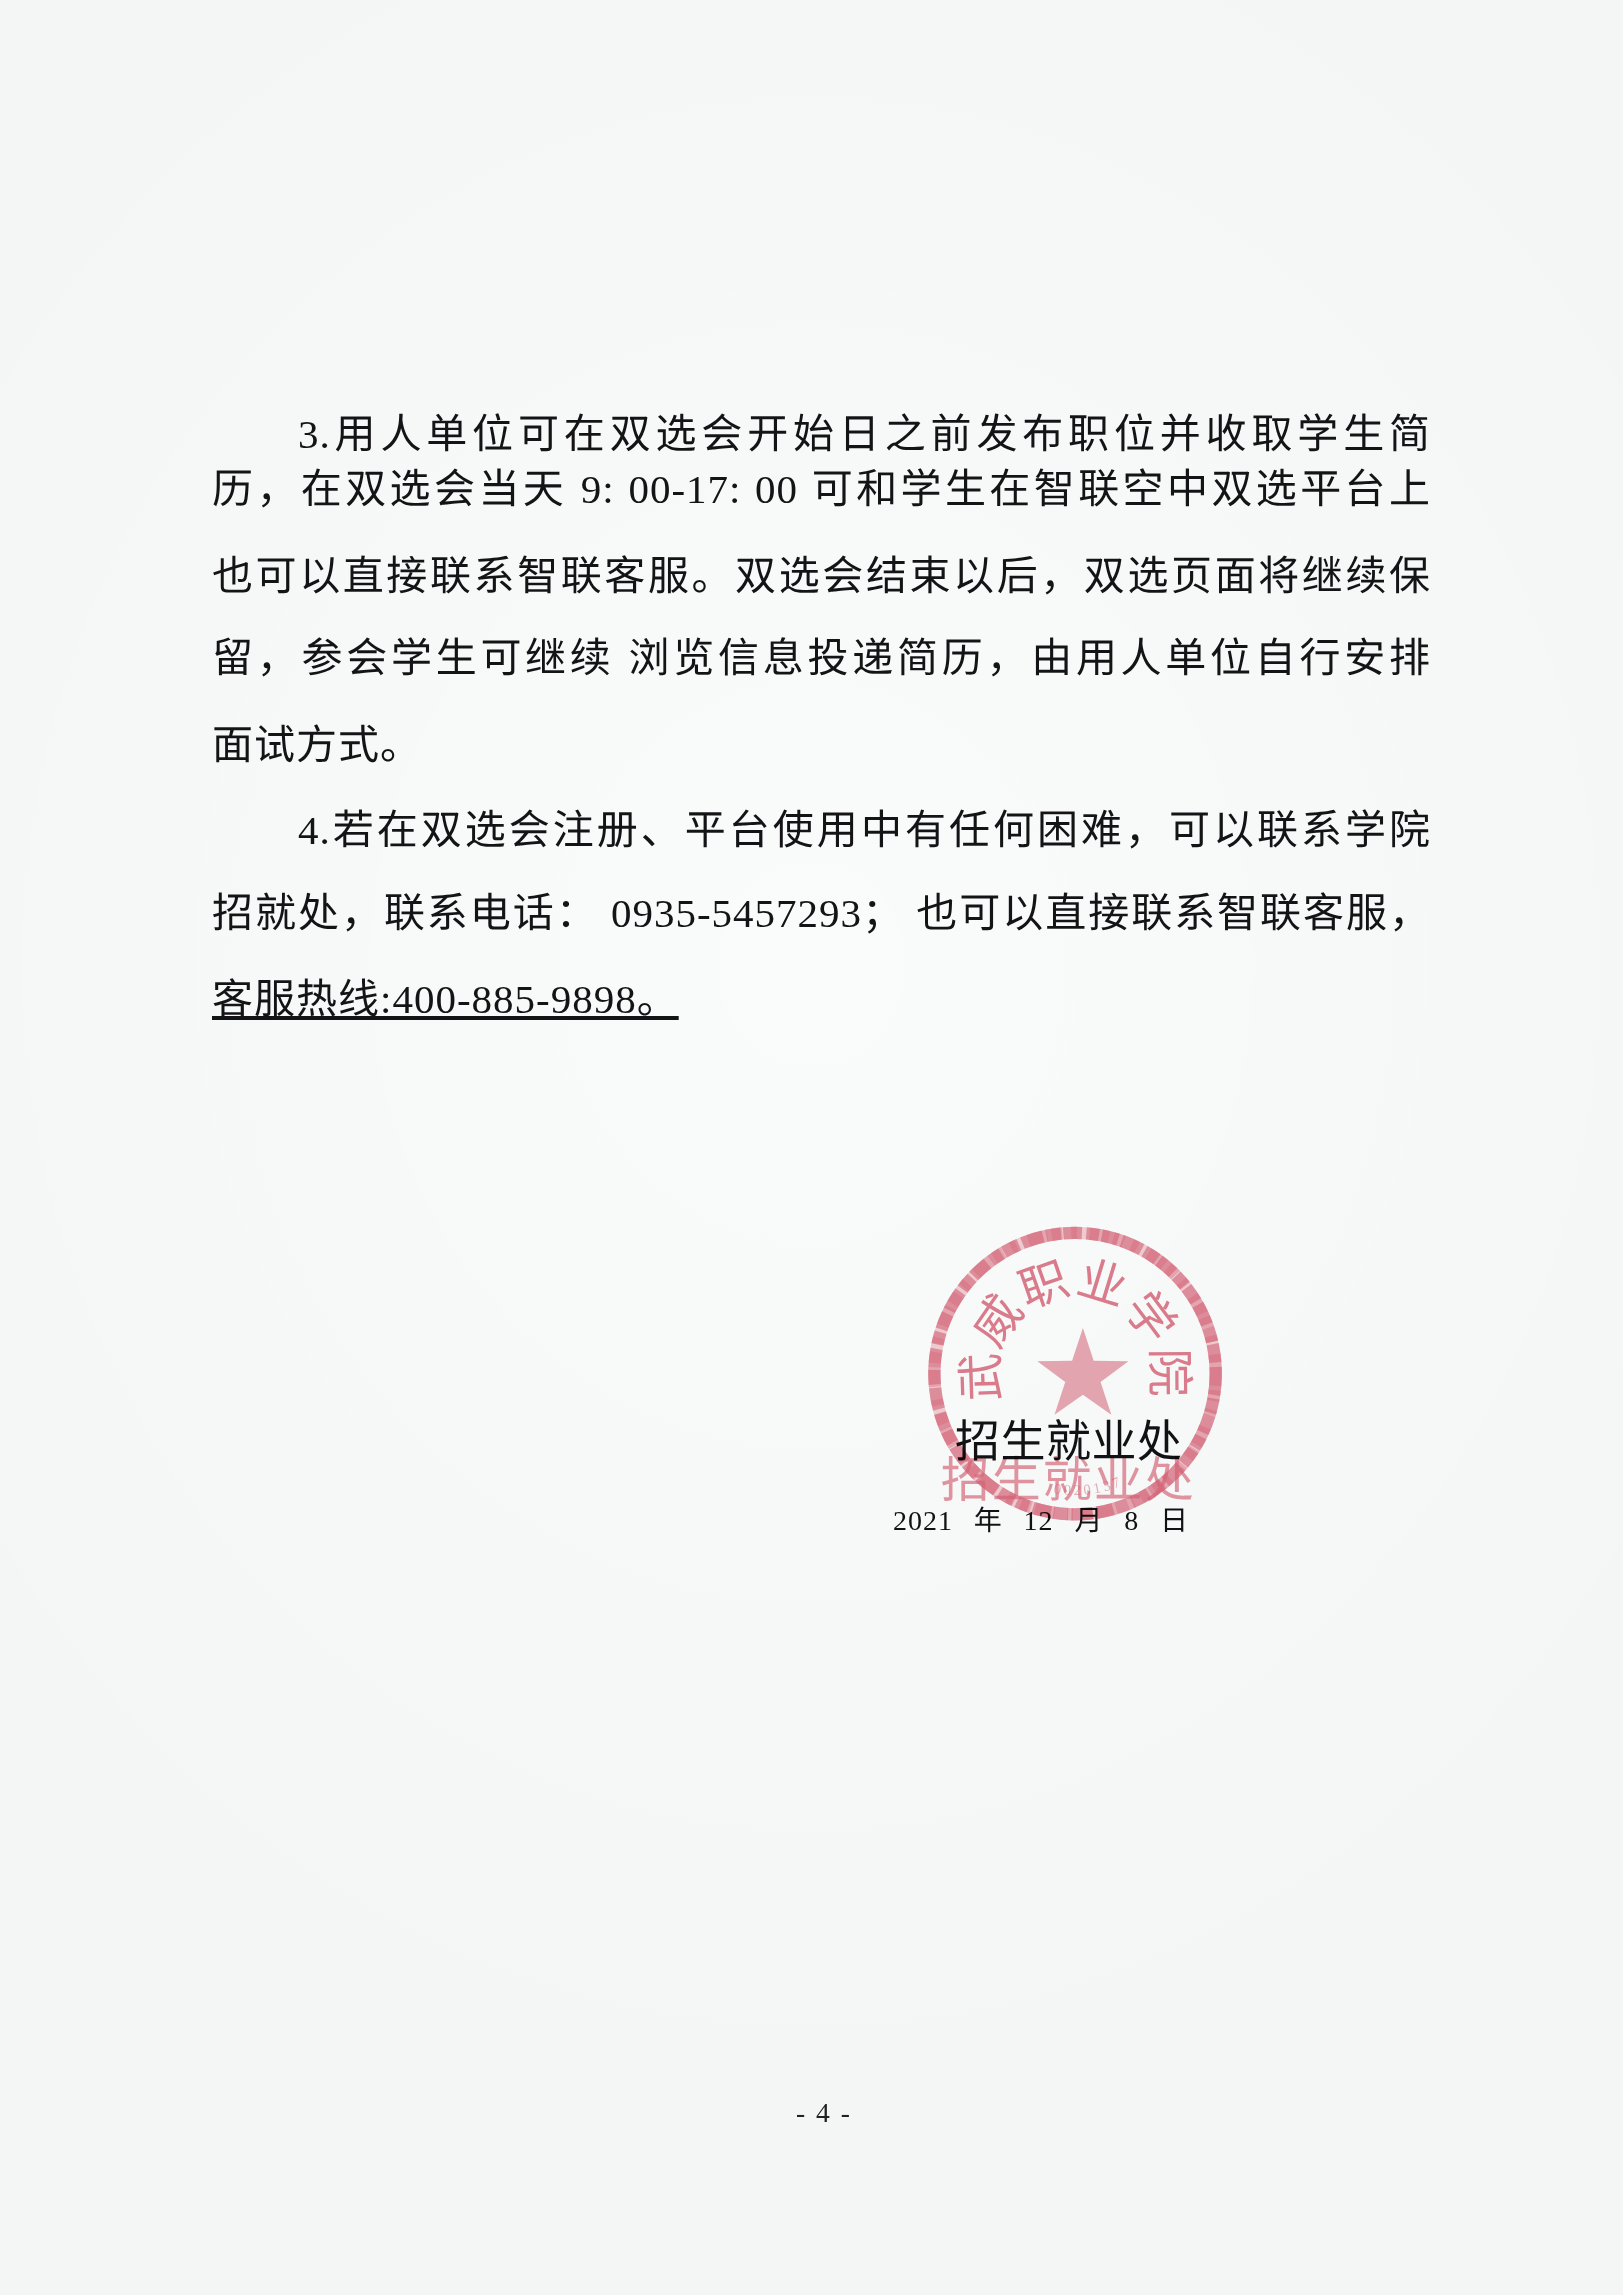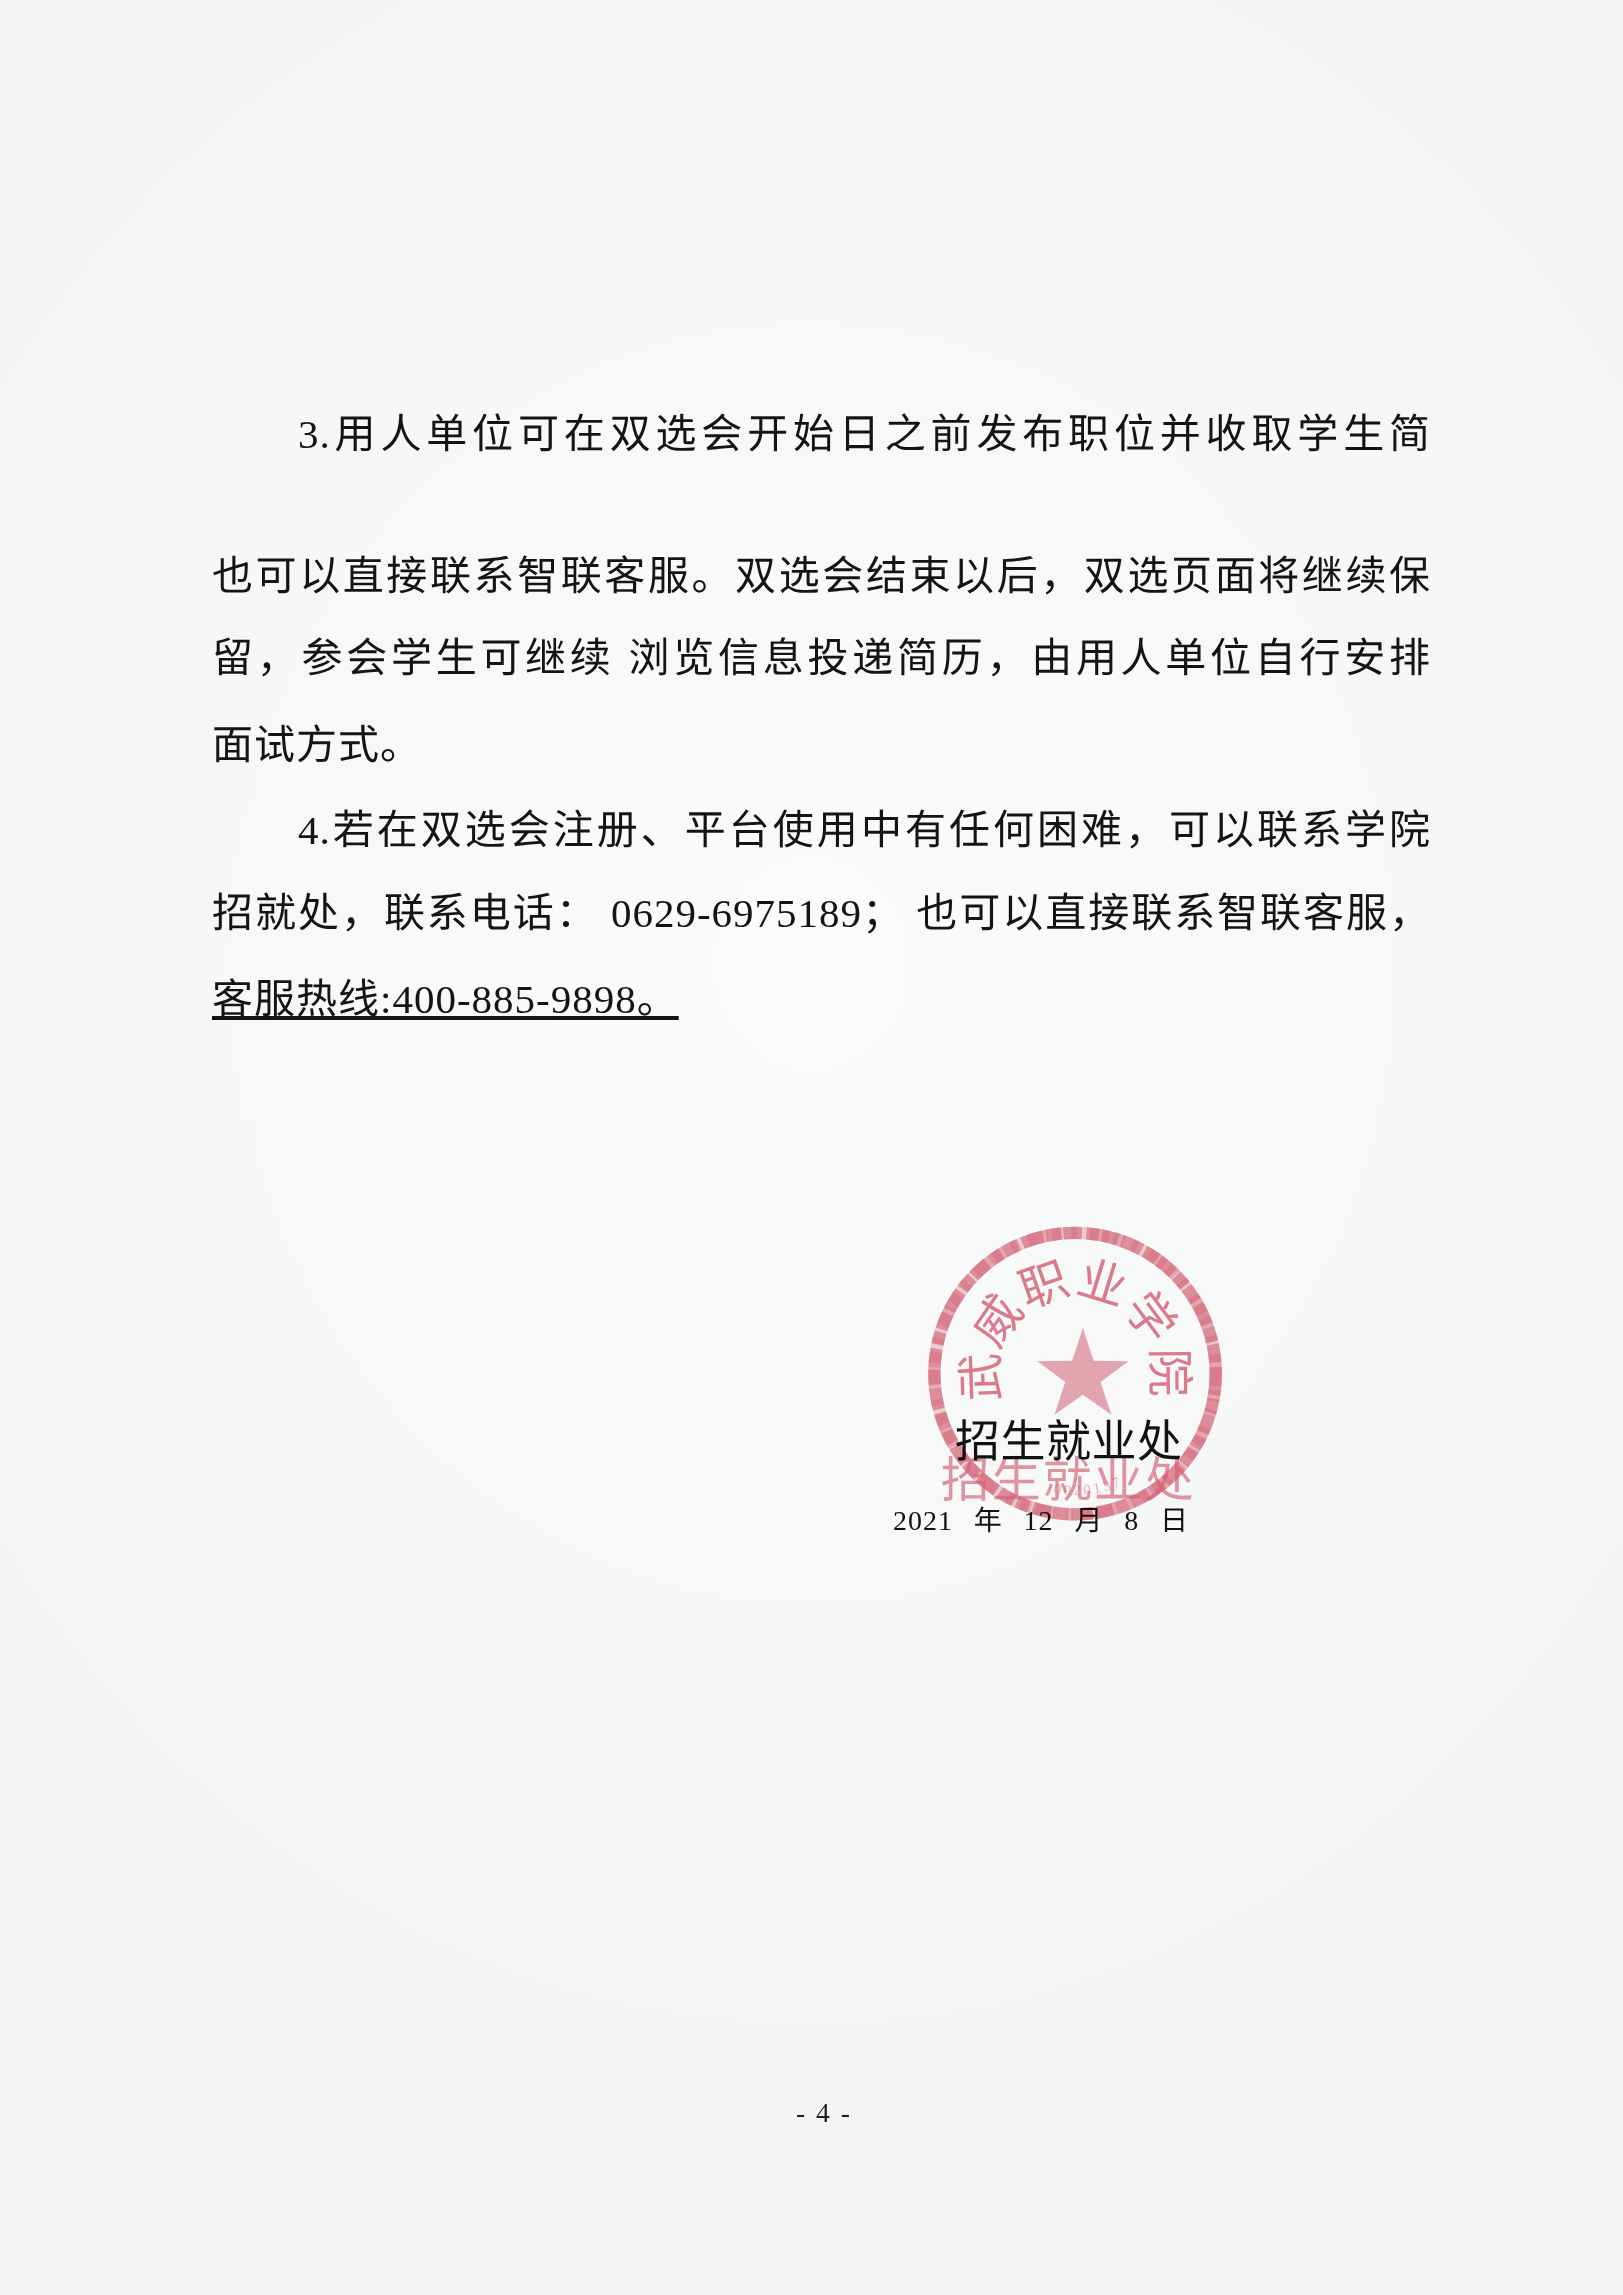--- a/index.html
+++ b/index.html
@@ -70,25 +70,26 @@
     opacity: 0.93;
     pointer-events: none;
   }
 </style>
 </head>
 <body>
 
 <div class="page">
 
   <div class="line fill indent" style="top: 383px; margin-top: 27px;">3.用人单位可在双选会开始日之前发布职位并收取学生简</div>
+  <div class="line fill" style="top: 465px;">历，在双选会当天 9: 00-17: 00 可和学生在智联空中双选平台上</div>
   <div class="line fill" style="top: 552px;">也可以直接联系智联客服。双选会结束以后，双选页面将继续保</div>
   <div class="line fill" style="top: 634px;">留，参会学生可继续 浏览信息投递简历，由用人单位自行安排</div>
   <div class="line" style="top: 721px;">面试方式。</div>
   <div class="line fill indent" style="top: 806px;">4.若在双选会注册、平台使用中有任何困难，可以联系学院</div>
-  <div class="line fill" style="top: 889px;">招就处，联系电话： 0629-6975189； 也可以直接联系智联客服，</div>
+  <div class="line fill" style="top: 889px;">招就处，联系电话： 0935-5457293； 也可以直接联系智联客服，</div>
   <div class="line" style="top: 975px; text-decoration: underline;">客服热线:400-885-9898。</div>
 
   <div class="sig-org">招生就业处</div>
   <div class="sig-date">2021 年 12 月 8 日</div>
 
   <svg class="stamp" viewBox="0 0 700 720" aria-hidden="true">
 
     <g fill="none" stroke="#d6566b">
       <circle cx="344" cy="350" r="287" stroke-width="25" opacity="0.30"></circle>
       <circle cx="344" cy="350" r="287" stroke-width="25" opacity="0.58" stroke-dasharray="44 7 30 5 38 9 26 6 34 8"></circle>

